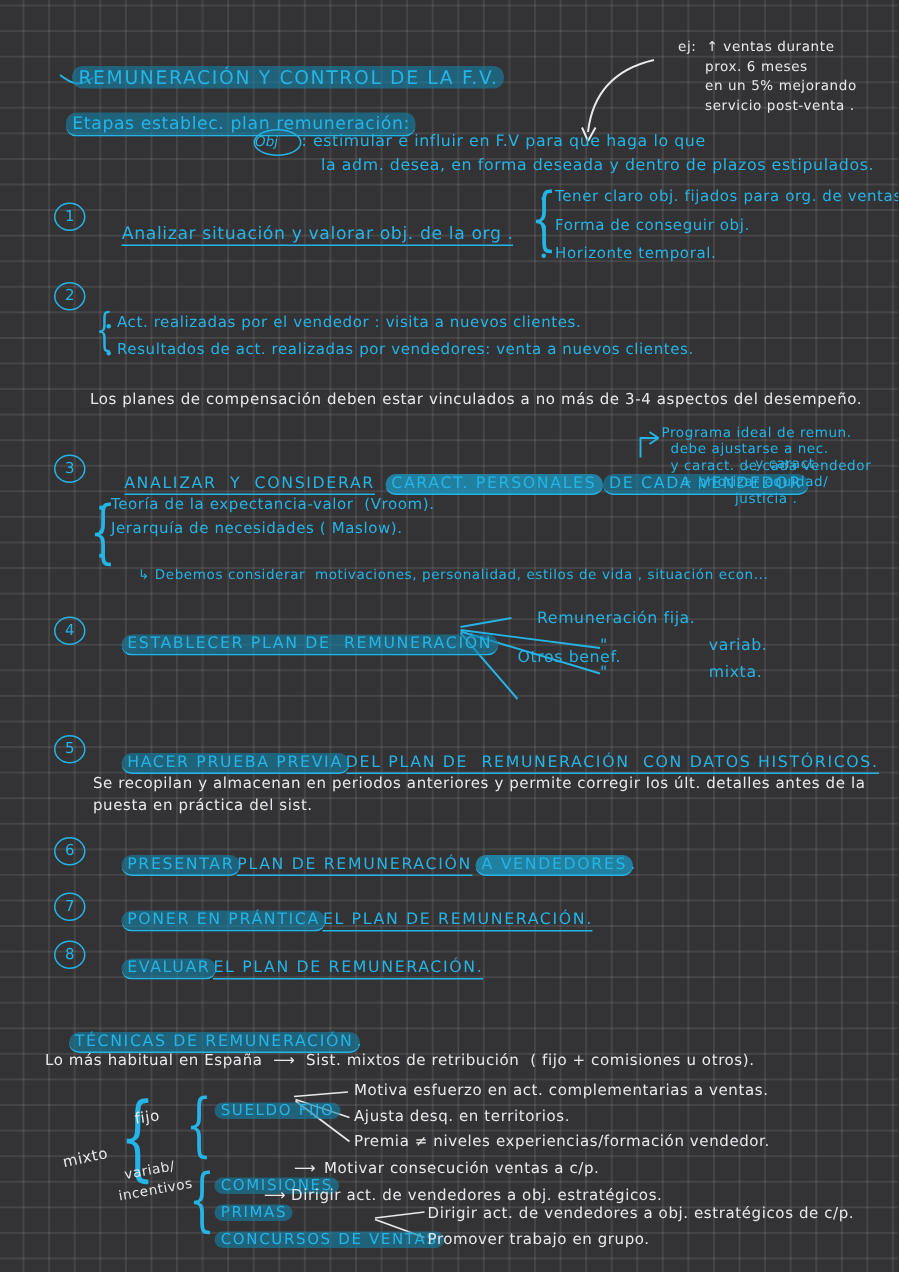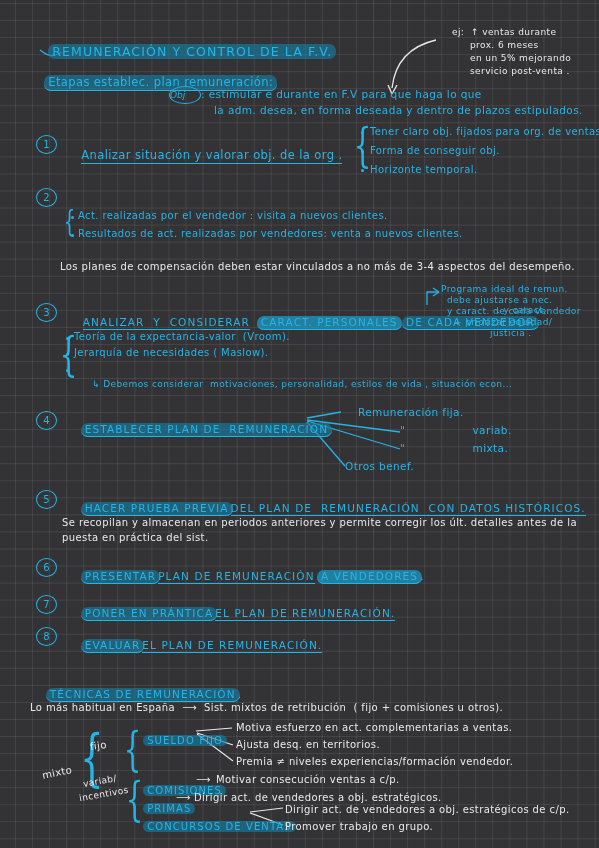--- a/index.html
+++ b/index.html
@@ -143,21 +143,21 @@
 
   <div class="ln wh s9" style="left:452px; top:28px;">ej:</div>
   <div class="ln wh s9" style="left:471px; top:28px;">↑ ventas durante</div>
   <div class="ln wh s9" style="left:470px; top:41px;">prox. 6 meses</div>
   <div class="ln wh s9" style="left:470px; top:54px;">en un 5% mejorando</div>
   <div class="ln wh s9" style="left:470px; top:67px;">servicio post-venta .</div>
 
   <div class="obj-circ" style="left:169px; top:86px;">
     <span>Obj</span>
   </div>
-  <div class="ln cy s11" style="left:201px; top:89px;">: estimular e durante en F.V para que haga lo que</div>
+  <div class="ln cy s11" style="left:201px; top:89px;">: estimular e influir en F.V para que haga lo que</div>
   <div class="ln cy s11" style="left:214px; top:105px;">la adm. desea, en forma deseada y dentro de plazos estipulados.</div>
 
   <div class="circ" style="left:36px; top:135px;">
     <span>1</span>
   </div>
   <div class="ln cy s12" style="left:65px; top:137px;">
     <span class="u">Analizar situación y valorar obj. de la org .</span>
   </div>
   <div class="brace wide" style="left:348px; top:118px;">{</div>
   <div class="bullet" style="left:361px; top:131px;"></div>
@@ -201,21 +201,21 @@
 
   <div class="circ" style="left:36px; top:411px;">
     <span>4</span>
   </div>
   <div class="ln cy s11 caps" style="left:65px; top:413px;">
     <span class="hl u">ESTABLECER PLAN DE  REMUNERACIÓN</span>
   </div>
   <div class="ln cy s11" style="left:330px; top:407px;margin-left:28px;">Remuneración fija.</div>
   <div class="ln cy s11" style="left:400px; top:425px;">"                  variab.</div>
   <div class="ln cy s11" style="left:400px; top:443px;">"                  mixta.</div>
-  <div class="ln cy s11" style="left:345px; top:461px;">Otros benef.</div>
+  <div class="ln cy s11" style="left:345px; top:433px;">Otros benef.</div>
 
   <div class="circ" style="left:36px; top:490px;">
     <span>5</span>
   </div>
   <div class="ln cy s11 caps" style="left:65px; top:492px;text-align:center;">
     <span class="hl u">HACER PRUEBA PREVIA</span><span class="u">DEL PLAN DE  REMUNERACIÓN  CON DATOS HISTÓRICOS.</span>
   </div>
   <div class="ln wh s10" style="left:62px; top:518px;">Se recopilan y almacenan en periodos anteriores y permite corregir los últ. detalles antes de la</div>
   <div class="ln wh s10" style="left:62px; top:533px;">puesta en práctica del sist.</div>
 

